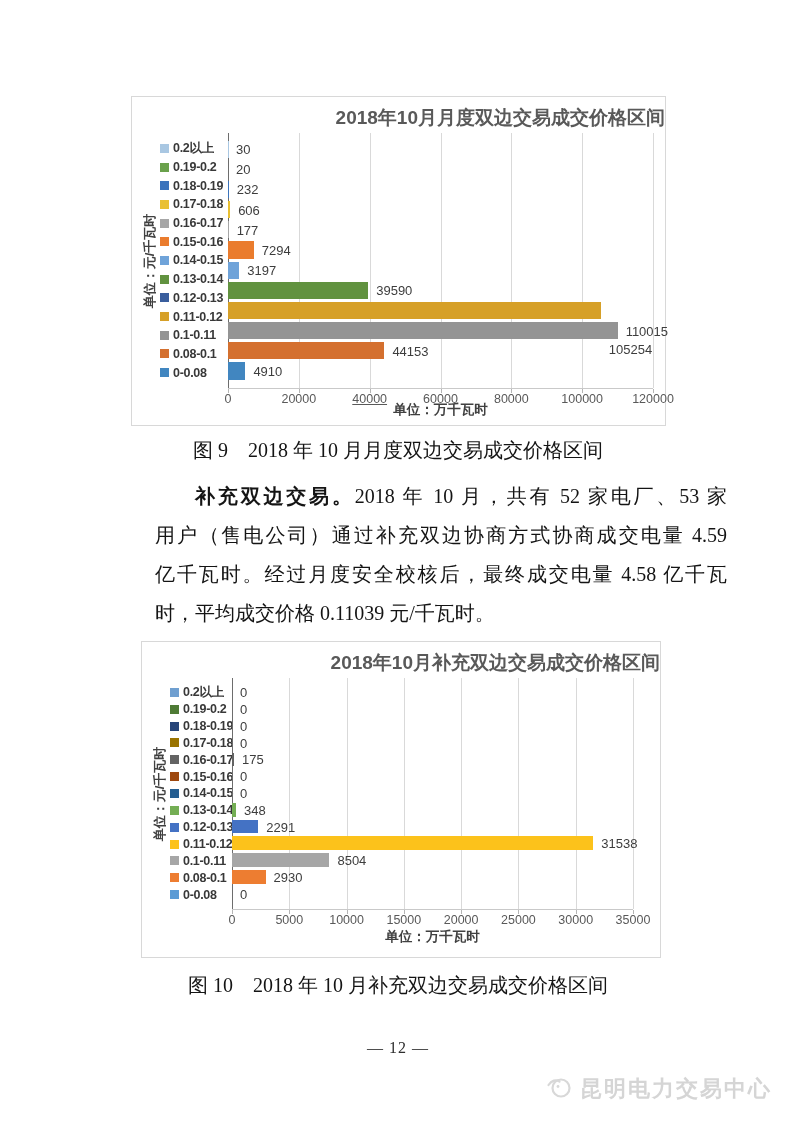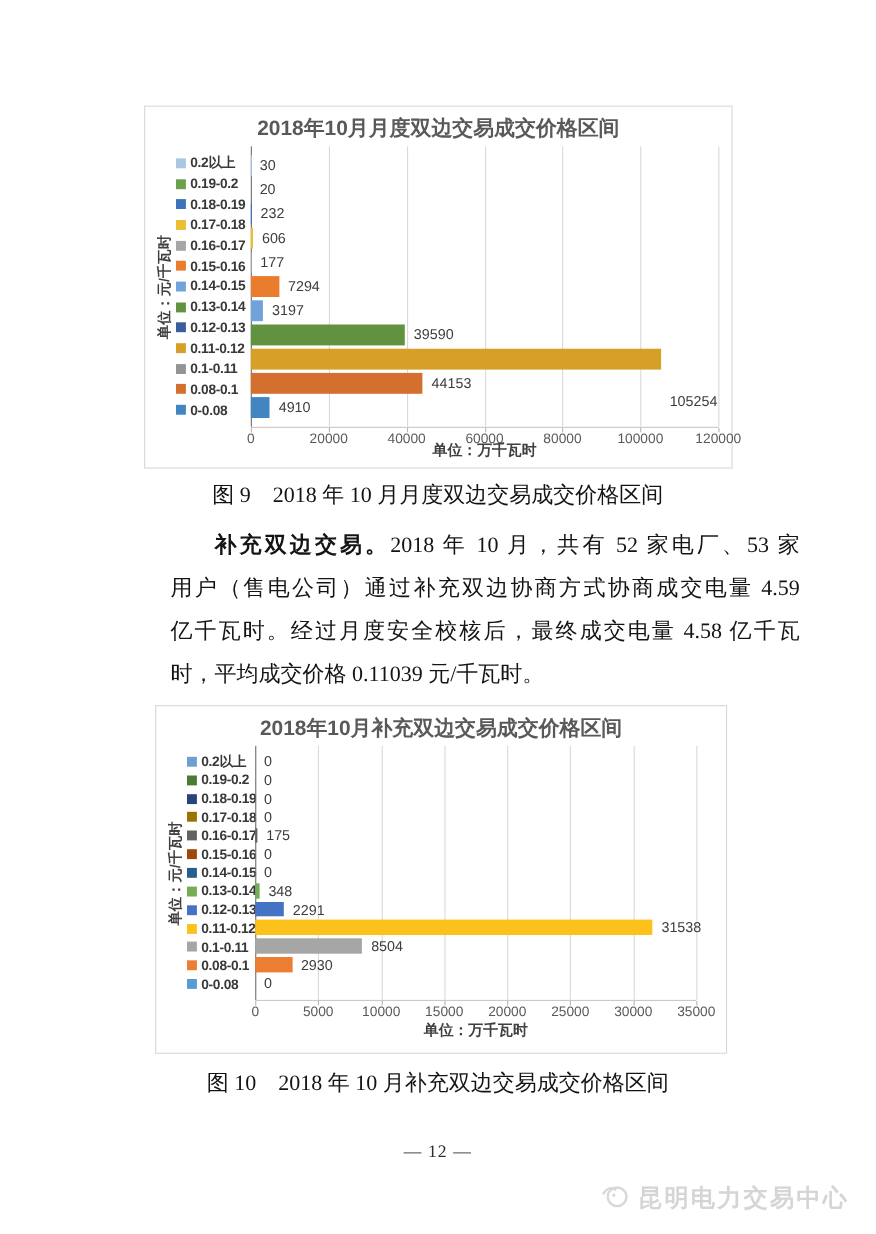--- a/index.html
+++ b/index.html
@@ -5,21 +5,21 @@
   html,body { margin:0; padding:0; background:#ffffff; }
   .page { position:relative; width:796px; height:1122px; background:#fff; margin:0 auto;
           font-family:"Liberation Serif", serif; color:#141414; overflow:hidden; }
 
   
   .chart-frame { position:absolute; background:#fff; border:1px solid #d8d8d8;
                  font-family:"Liberation Sans", sans-serif; box-sizing:border-box; }
   #chartA { left:131px; top:96px;  width:535px; height:330px; }
   #chartB { left:141px; top:641px; width:520px; height:317px; }
 
-  .chart-title { text-align:center; font-weight:bold; color:#595959; font-size:19px;
+  .chart-title { text-align:right; font-weight:bold; color:#595959; font-size:19px;
                  line-height:24px; margin-top:9px; }
 
   .chart-body { display:flex; margin-top:3px; margin-left:8px; }
   #chartA .chart-body { height:256px; margin-right:12px; }
   #chartB .chart-body { height:232px; margin-right:27px; }
 
   .ylab { width:20px; flex:none; position:relative; }
   .ylab span { position:absolute; left:50%; top:50%;
                transform:translate(-50%,-50%) rotate(-90deg);
                white-space:nowrap; font-weight:bold; font-size:13px; color:#404040; }
@@ -174,37 +174,41 @@
             </div>
             <div class="bar-row">
               <div class="bar" style="width: 32.9917%; background: rgb(97, 146, 63);"></div>
               <div class="vlabel" style="left: calc(32.9917% + 8px);">39590</div>
             </div>
             <div class="bar-row">
               <div class="bar" style="width: 87.7117%; background: rgb(214, 160, 40);"></div>
               <div class="vlabel" style="left: calc(87.7117% + 8px); margin-top: 39px;">105254</div>
             </div>
             <div class="bar-row">
+              <div class="bar" style="width: 91.6792%; background: rgb(148, 148, 148);"></div>
+              <div class="vlabel" style="left: calc(91.6792% + 8px);">110015</div>
+            </div>
+            <div class="bar-row">
               <div class="bar" style="width: 36.7942%; background: rgb(212, 112, 47);"></div>
               <div class="vlabel" style="left: calc(36.7942% + 8px);">44153</div>
             </div>
             <div class="bar-row">
               <div class="bar" style="width: 4.09167%; background: rgb(65, 134, 192);"></div>
               <div class="vlabel" style="left: calc(4.09167% + 8px);">4910</div>
             </div>
           </div>
       </div>
     </div>
     <div class="axis-row">
         <div class="tick" style="left: 0%;"></div>
         <div class="ticklabel" style="left: 0%;">0</div>
         <div class="tick" style="left: 16.6667%;"></div>
         <div class="ticklabel" style="left: 16.6667%;">20000</div>
         <div class="tick" style="left: 33.3333%;"></div>
-        <div class="ticklabel" style="left: 33.3333%;">40000</div>
+        <div class="ticklabel" style="left: 33.3333%; text-decoration: underline;">40000</div>
         <div class="tick" style="left: 50%;"></div>
         <div class="ticklabel" style="left: 50%;">60000</div>
         <div class="tick" style="left: 66.6667%;"></div>
         <div class="ticklabel" style="left: 66.6667%;">80000</div>
         <div class="tick" style="left: 83.3333%;"></div>
         <div class="ticklabel" style="left: 83.3333%;">100000</div>
         <div class="tick" style="left: 100%;"></div>
         <div class="ticklabel" style="left: 100%;">120000</div>
       </div>
     <div class="x-unit">单位：万千瓦时</div>

